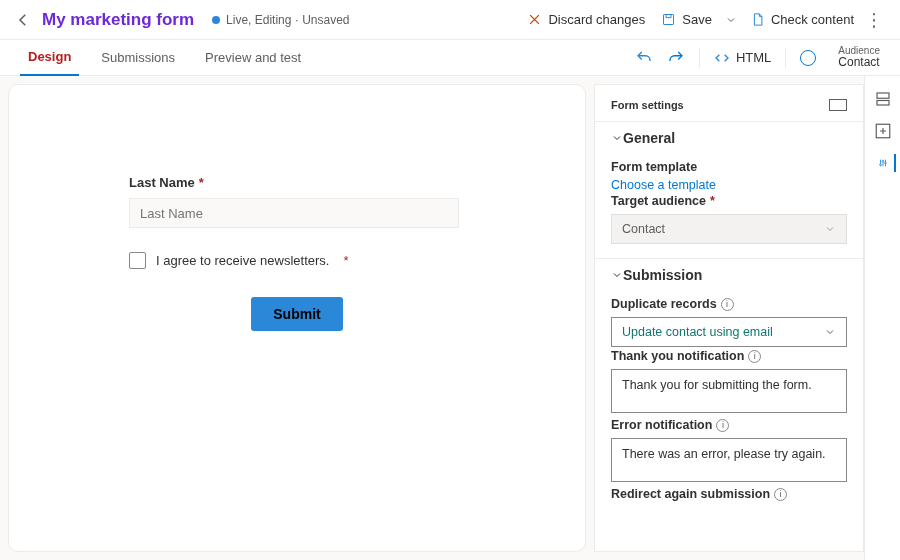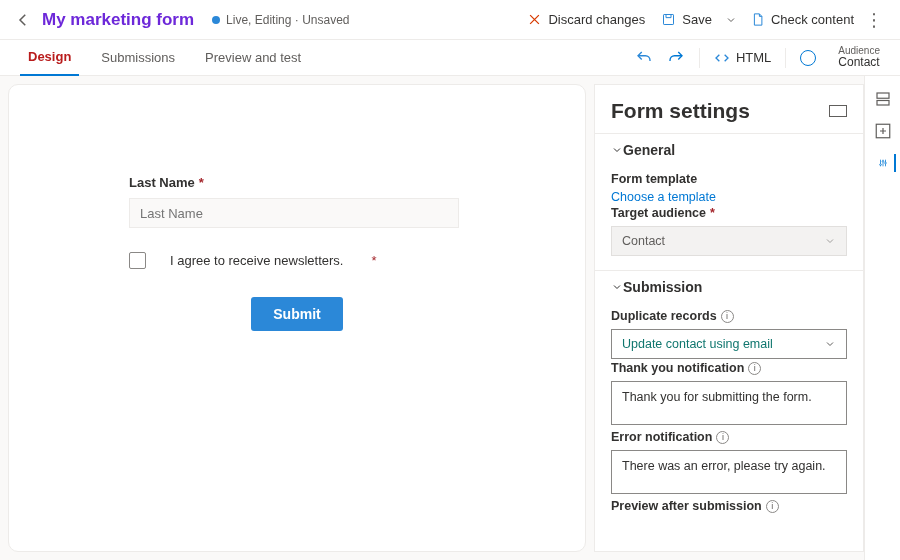--- a/index.html
+++ b/index.html
@@ -31,27 +31,27 @@
   .aud-icon{width:16px;height:16px;border:1.3px solid #0078d4;border-radius:50%;position:relative}
   .aud-text{display:flex;flex-direction:column;line-height:1.1}
   .aud-text .s1{font-size:10px;color:#605e5c}
   .aud-text .s2{font-size:12px;color:#323130}
   
   .main{display:flex;height:484px;background:#faf9f8}
   .canvas{flex:1;margin:8px;background:#fff;border:1px solid #edebe9;border-radius:10px;padding:90px 120px 0 120px}
   .fld-label{font-size:13px;font-weight:600}
   .req{color:#a4262c;margin-left:4px}
   .tinput{width:330px;height:30px;margin-top:8px;background:#faf9f8;border:1px solid #edebe9;padding:0 10px;color:#888;font-size:13px}
-  .chkrow{display:flex;align-items:center;margin-top:24px;gap:24px}
+  .chkrow{display:flex;align-items:center;margin-top:24px;gap:10px}
   .chkbox{width:17px;height:17px;border:1px solid #8a8886;border-radius:2px}
-  .submit{display:block;margin:28px auto 0;background:#2b88d8;color:#ffffff;border:none;border-radius:3px;padding:9px 22px;font-size:14px;font-weight:600;cursor:pointer}
+  .submit{display:block;margin:28px auto 0;background:#2b88d8;color:#000000;border:none;border-radius:3px;padding:9px 22px;font-size:14px;font-weight:600;cursor:pointer}
   
   .panel{width:270px;margin:8px 0 8px 0;background:#fff;border:1px solid #edebe9;display:flex;flex-direction:column;overflow-y:auto}
   .panel-head{display:flex;align-items:center;justify-content:space-between;padding:14px 16px 10px}
-  .panel-head h3{font-size:21px;font-weight:600}
+  .panel-head h3{font-size:11px;font-weight:600}
   .panel-head .picon{width:18px;height:12px;border:1.3px solid #605e5c}
   .section-head{display:flex;align-items:center;gap:0;padding:8px 16px;font-weight:600;font-size:14px;cursor:pointer;border-top:1px solid #edebe9}
   .section-body{padding:4px 16px 14px}
   .flabel{font-size:12.5px;font-weight:600;margin-top:2px;display:flex;align-items:center;gap:4px}
   .link{color:#0078d4;font-size:12.5px;margin-top:4px;cursor:pointer;display:inline-block}
   .select{width:100%;height:30px;margin-top:6px;border:1px solid #8a8886;background:#fff;display:flex;align-items:center;justify-content:space-between;padding:0 10px;font-size:12.5px;color:#0f766e}
   .select.ro{background:#f3f2f1;color:#605e5c;border-color:#e1dfdd}
   .ta{width:100%;height:44px;margin-top:6px;border:1px solid #8a8886;padding:8px 10px;font-size:12.5px;color:#323130;resize:none}
   .info{width:13px;height:13px;border:1px solid #8a8886;border-radius:50%;display:inline-flex;align-items:center;justify-content:center;font-size:9px;color:#605e5c;font-weight:400}
   
@@ -193,21 +193,21 @@
         </div>
       <textarea class="ta" style="">Thank you for submitting the form.</textarea>
 
       <div class="flabel">
           <span>Error notification</span>
           <span class="info">i</span>
         </div>
       <textarea class="ta" style="">There was an error, please try again.</textarea>
 
       <div class="flabel">
-          <span>Preview after submission</span>
+          <span>Redirect again submission</span>
           <span class="info">i</span>
         </div>
       
     </div>
   </div>
 
   <div class="rail">
     <div class="ricon2">
       <svg width="18" height="18" viewBox="0 0 24 24" fill="none" stroke="currentColor" stroke-width="1.6">
           <rect x="4" y="4" width="16" height="7"></rect>

